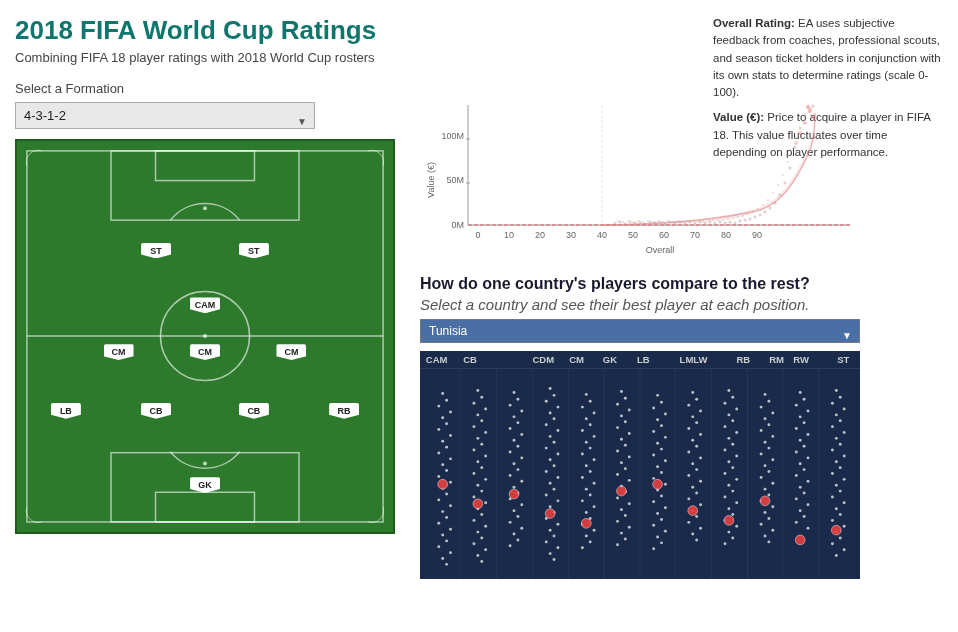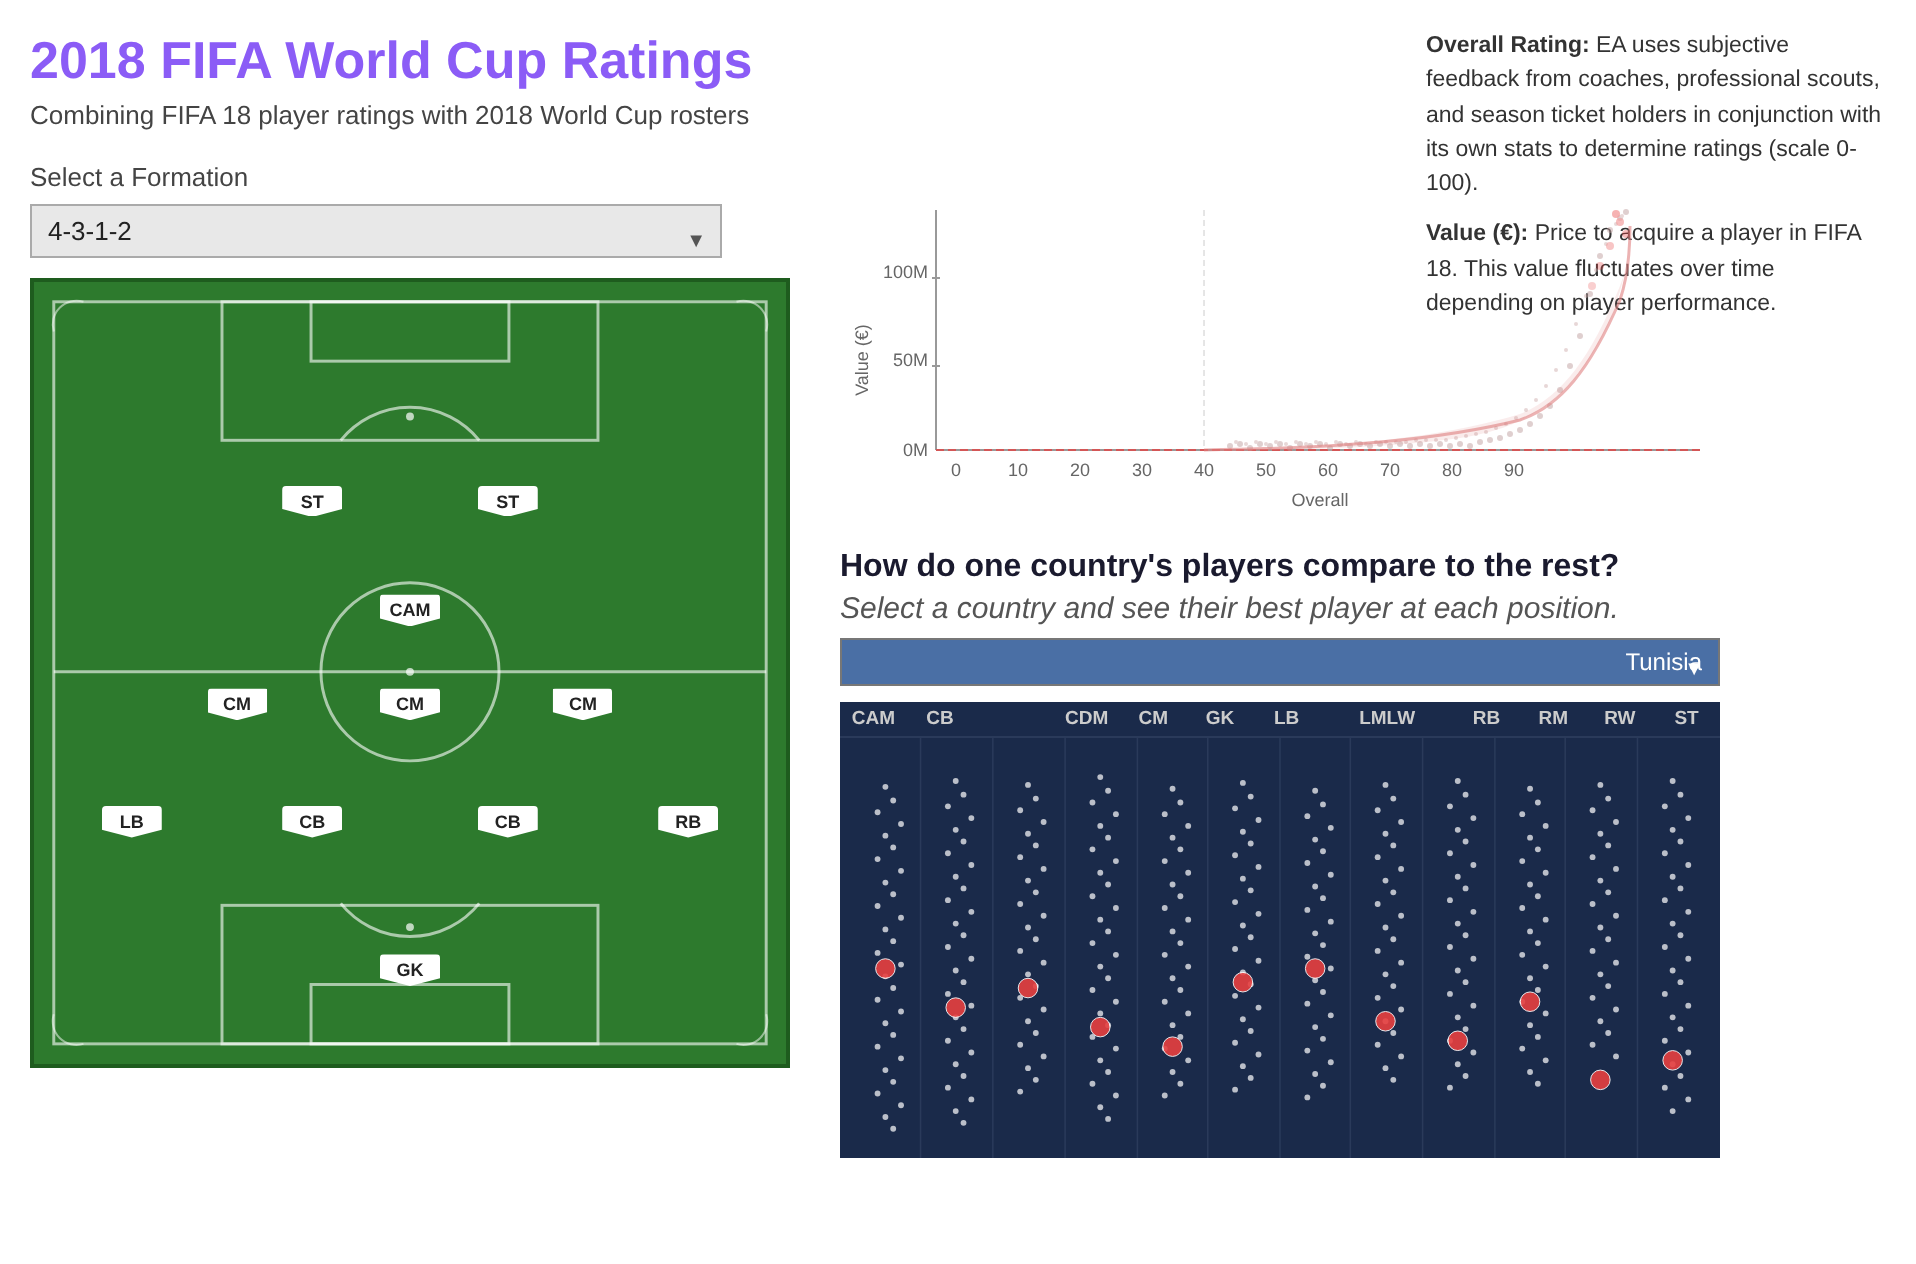--- a/index.html
+++ b/index.html
@@ -20,21 +20,21 @@
       padding: 15px 15px 15px 15px;
       flex-shrink: 0;
     }
     .right-panel {
       flex: 1;
       padding: 15px 15px 15px 10px;
     }
     h1 {
       font-size: 26px;
       font-weight: bold;
-      color: #8b5cf6;
+      color: #0f766e;
       margin-bottom: 4px;
     }
     .subtitle {
       font-size: 13px;
       color: #444;
       margin-bottom: 16px;
     }
     .info-box {
       position: absolute;
       right: 15px;
@@ -49,21 +49,21 @@
     }
     .info-box p {
       margin-bottom: 8px;
     }
     .section-label {
       font-size: 13px;
       color: #444;
       margin-bottom: 6px;
     }
     .formation-select {
-      width: 346px;
+      width: 300px;
       padding: 5px 8px;
       font-size: 13px;
       border: 1px solid #aaa;
       background: #e8e8e8;
       appearance: none;
       -webkit-appearance: none;
       cursor: pointer;
       color: #222;
       margin-bottom: 10px;
     }
@@ -157,21 +157,20 @@
       width: 440px;
       padding: 4px 8px;
       font-size: 12px;
       border: 1px solid #777;
       background: #4a6fa5;
       color: white;
       appearance: none;
       -webkit-appearance: none;
       cursor: pointer;
       margin-bottom: 8px;
-      text-align: right;
     }
     .dot-chart-area {
       width: 440px;
       height: 210px;
       background: #1a2a4a;
       position: relative;
       overflow: hidden;
     }
     .dot-chart-svg {
       width: 100%;
@@ -419,21 +418,21 @@
         <div style="flex:1;text-align:center;font-size:9.5px;color:#ccc;font-weight:bold;padding:3px 0;">CAM</div>
         <div style="flex:1;text-align:center;font-size:9.5px;color:#ccc;font-weight:bold;padding:3px 0;">CB</div>
         <div style="flex:1;text-align:center;font-size:9.5px;color:#ccc;font-weight:bold;padding:3px 0;margin-left:40px;">CDM</div>
         <div style="flex:1;text-align:center;font-size:9.5px;color:#ccc;font-weight:bold;padding:3px 0;">CM</div>
         <div style="flex:1;text-align:center;font-size:9.5px;color:#ccc;font-weight:bold;padding:3px 0;">GK</div>
         <div style="flex:1;text-align:center;font-size:9.5px;color:#ccc;font-weight:bold;padding:3px 0;">LB</div>
         <div style="flex:1;text-align:right;font-size:9.5px;color:#ccc;font-weight:bold;padding:3px 0;">LM</div>
         <div style="flex:1;text-align:left;font-size:9.5px;color:#ccc;font-weight:bold;padding:3px 0;">LW</div>
         <div style="flex:1;text-align:center;font-size:9.5px;color:#ccc;font-weight:bold;padding:3px 0;">RB</div>
         <div style="flex:1;text-align:center;font-size:9.5px;color:#ccc;font-weight:bold;padding:3px 0;">RM</div>
-        <div style="flex:1;text-align:center;font-size:9.5px;color:#ccc;font-weight:bold;padding:3px 0;">RW</div>
+        <div style="flex:1;font-size:9.5px;color:#ccc;font-weight:bold;padding:3px 0;">RW</div>
         <div style="flex:1;text-align:center;font-size:9.5px;color:#ccc;font-weight:bold;padding:3px 0;">ST</div>
       </div>
 
       
       <div class="dot-chart-area">
         <svg class="dot-chart-svg" viewBox="0 0 440 215" xmlns="http://www.w3.org/2000/svg">
 
           <line x1="36" y1="0" x2="36" y2="215" stroke="#2a3a5a" stroke-width="0.8"></line>
           <line x1="73" y1="0" x2="73" y2="215" stroke="#2a3a5a" stroke-width="0.8"></line>
           <line x1="110" y1="0" x2="110" y2="215" stroke="#2a3a5a" stroke-width="0.8"></line>

